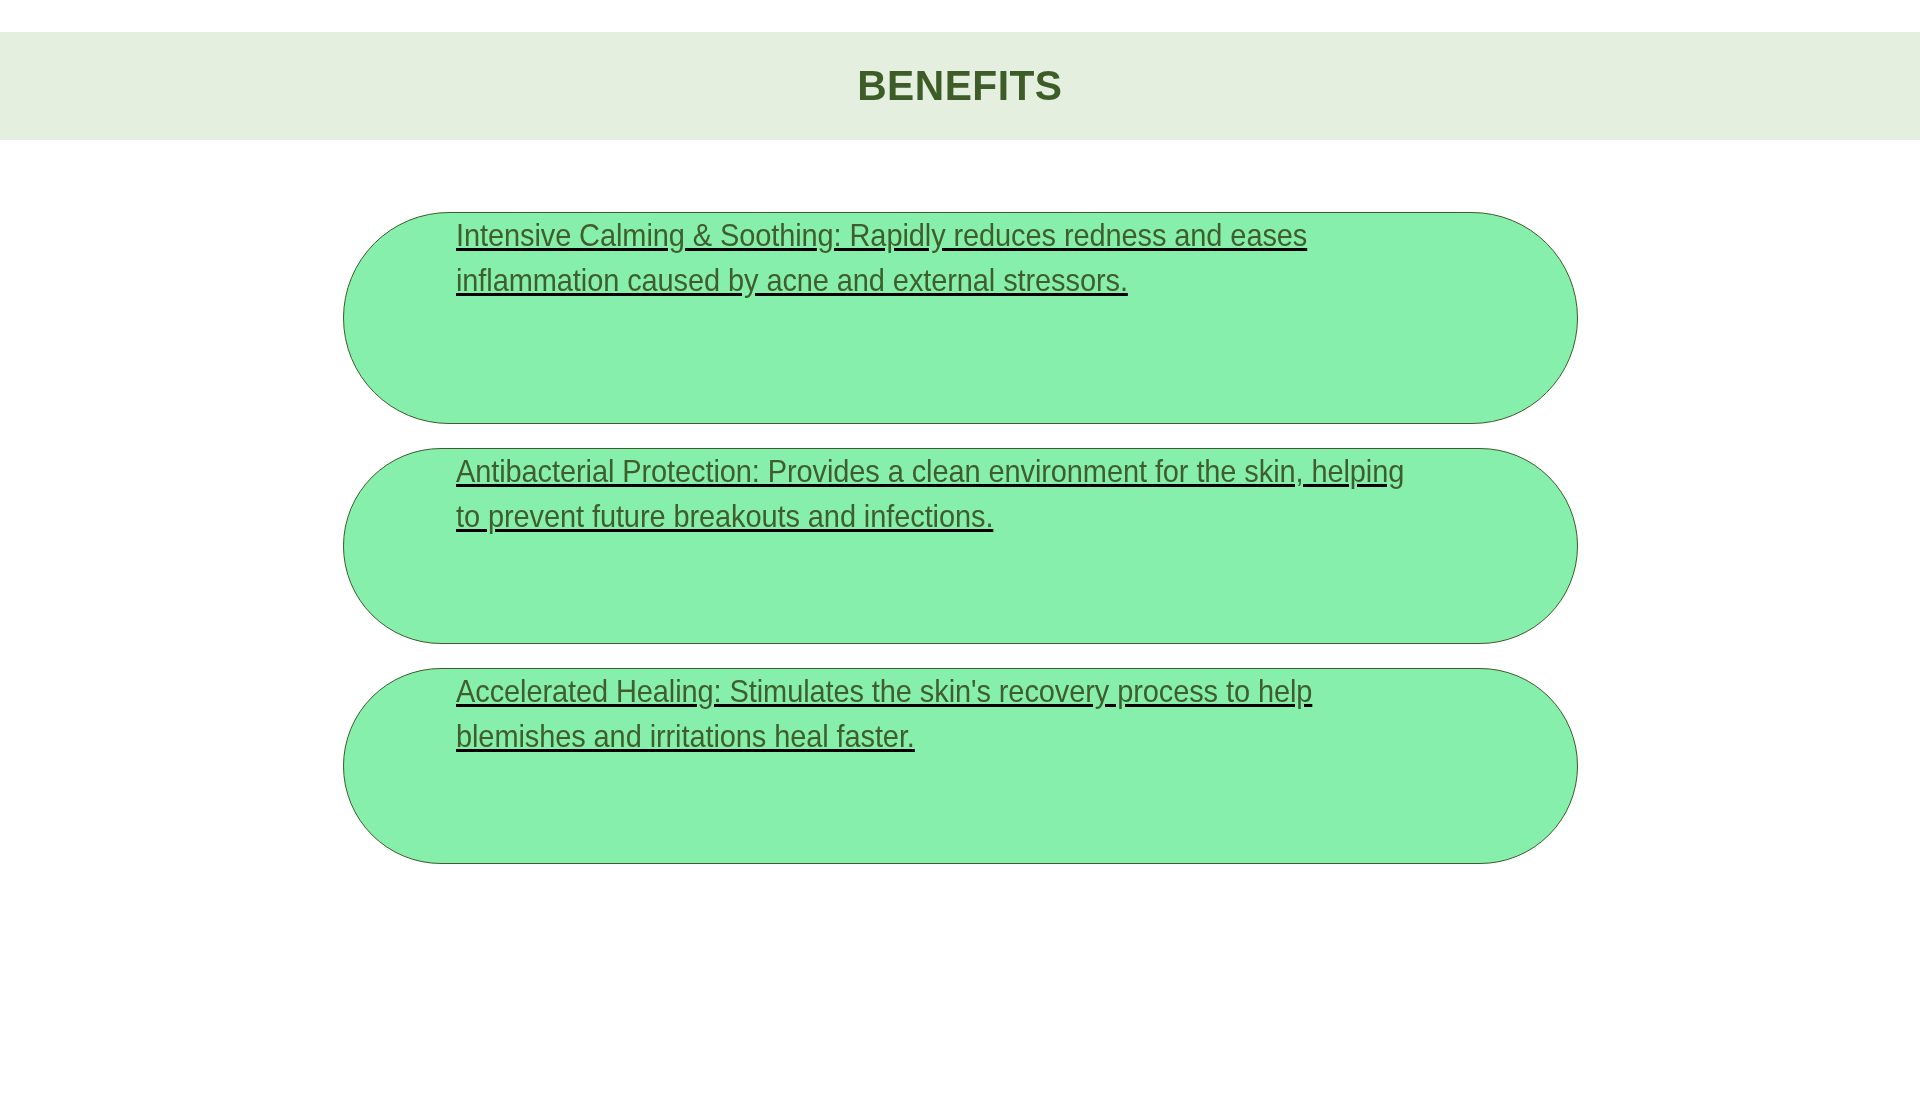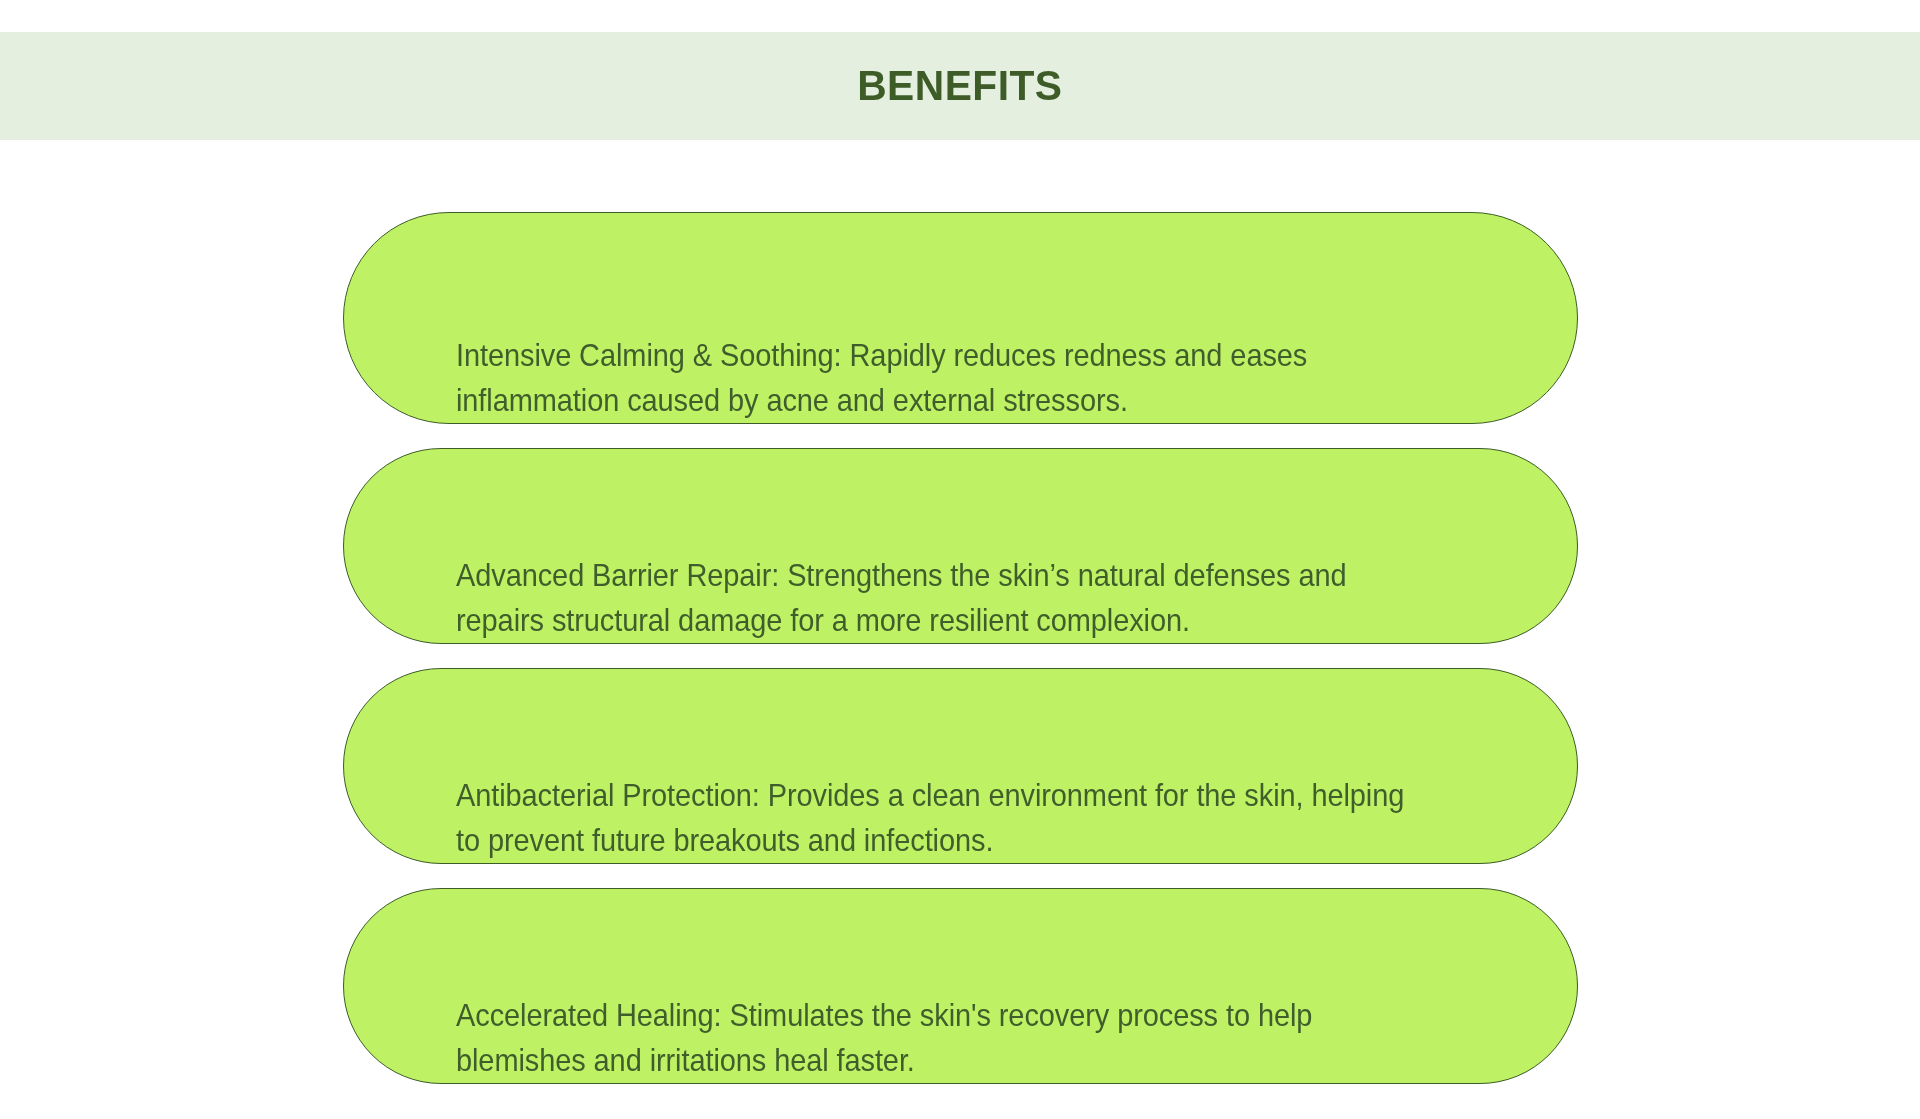--- a/index.html
+++ b/index.html
@@ -63,25 +63,26 @@
     align-items: center;
     padding-top: 72px;
     box-sizing: border-box;
   }
 
   .benefit-card {
     width: 1235px;
     box-sizing: border-box;
     border: 1.4px solid #3d5c28;
     border-radius: 120px;
-    background: #bef264;
+    background: #86efac;
     display: flex;
-    align-items: flex-end;
+    align-items: flex-start;
     margin-bottom: 24px;
     padding: 0 90px 0 112px;
+    text-decoration: underline;
   }
 
   .benefit-card.h-tall { height: 212px; }
   .benefit-card.h-std  { height: 196px; }
 
   .benefit-text {
     font-family: "Liberation Sans", "DejaVu Sans", sans-serif;
     font-size: 31.5px;
     font-weight: 400;
     line-height: 45px;
@@ -101,23 +102,20 @@
   <div class="header-band">
     <h1 class="header-title">BENEFITS</h1>
   </div>
 
   <div class="benefits-list">
 
     <div class="benefit-card h-tall">
       <p class="benefit-text">Intensive Calming &amp; Soothing: Rapidly reduces redness and eases inflammation caused by acne and external stressors.</p>
     </div>
 
-    <div class="benefit-card h-std">
-      <p class="benefit-text">Advanced Barrier Repair: Strengthens the skin’s natural defenses and repairs structural damage for a more resilient complexion.</p>
-    </div>
 
     <div class="benefit-card h-std">
       <p class="benefit-text">Antibacterial Protection: Provides a clean environment for the skin, helping to prevent future breakouts and infections.</p>
     </div>
 
     <div class="benefit-card h-std">
       <p class="benefit-text">Accelerated Healing: Stimulates the skin's recovery process to help blemishes and irritations heal faster.</p>
     </div>
 
   </div>

